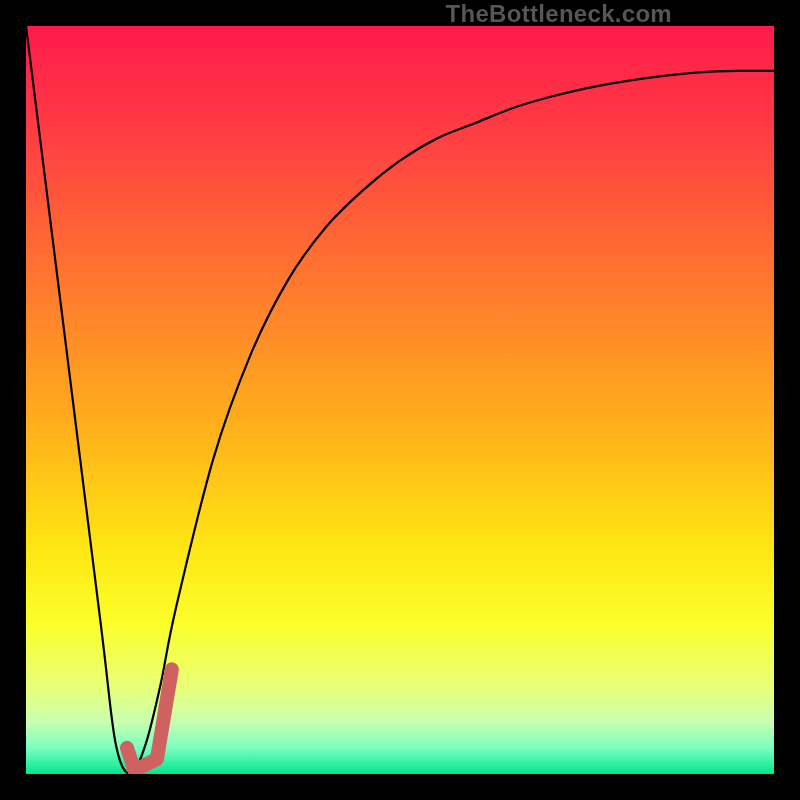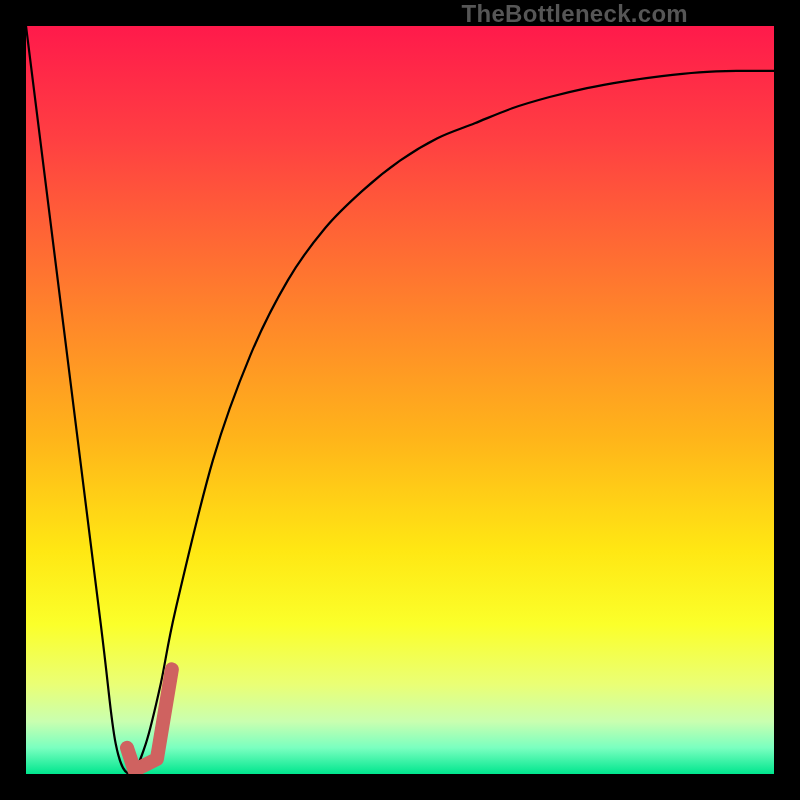--- a/index.html
+++ b/index.html
@@ -8,21 +8,20 @@
     width: 800px;
     height: 800px;
     background: #000;
     overflow: hidden;
   }
   .frame {
     position: relative;
     width: 684px;
     height: 800px;
     background: #000;
-    padding-left: 16px;
   }
   .watermark {
     position: absolute;
     top: 0;
     right: 12px;
     font-family: Arial, Helvetica, sans-serif;
     font-size: 24px;
     font-weight: 600;
     color: #565656;
     letter-spacing: 0.3px;

